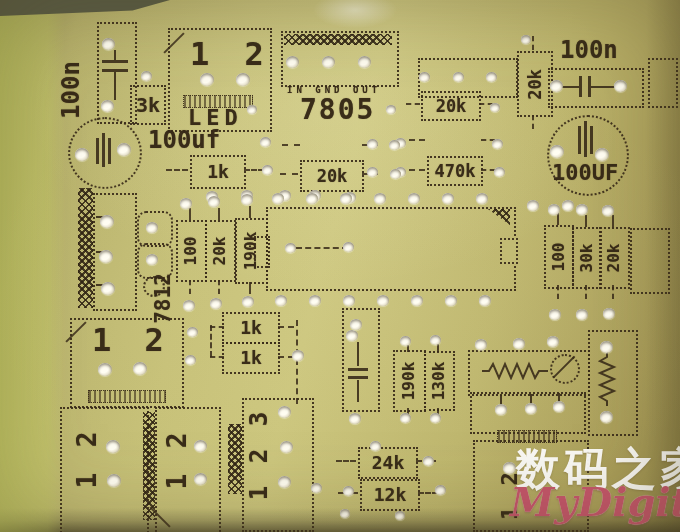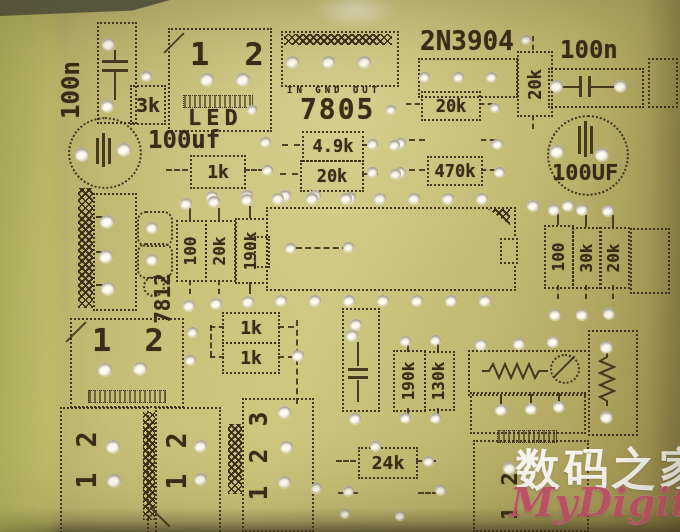--- a/index.html
+++ b/index.html
@@ -85,21 +85,20 @@
     <span class="txt" style="position:static;font-size:18px">1k</span>
   </div>
   <div class="dashH" style="left:166px;top:169px;width:22px"></div>
   <div class="dashH" style="left:244px;top:169px;width:20px"></div>
 
   <div class="silk" style="left:281px;top:31px;width:114px;height:52px"></div>
   <div class="hatch" style="left:284px;top:34px;width:108px;height:11px"></div>
   <div class="txt" style="left:287px;top:86px;font-size:9px;letter-spacing:4px">IN GND OUT</div>
   <div class="txt" style="left:300px;top:96px;font-size:28px;letter-spacing:2px">7805</div>
 
-  <div class="txt" style="left:420px;top:28px;font-size:26px">2N3904</div>
   <div class="silk" style="left:418px;top:58px;width:96px;height:36px"></div>
   <div class="silk vflex" style="left:421px;top:91px;width:56px;height:26px">
     <span class="txt" style="position:static;font-size:17px">20k</span>
   </div>
   <div class="dashH" style="left:406px;top:103px;width:14px"></div>
   <div class="dashH" style="left:479px;top:103px;width:14px"></div>
   <div class="silk vflex" style="left:517px;top:51px;width:32px;height:62px">
     <span class="txt vtxt" style="position:static;font-size:17px">20k</span>
   </div>
   <div class="dashV" style="left:532px;top:36px;height:14px"></div>
@@ -114,23 +113,20 @@
   <div class="silk" style="left:648px;top:58px;width:26px;height:46px"></div>
 
   <div class="silk vflex" style="left:427px;top:156px;width:52px;height:26px">
     <span class="txt" style="position:static;font-size:17px">470k</span>
   </div>
   <div class="dashH" style="left:409px;top:139px;width:16px"></div>
   <div class="dashH" style="left:481px;top:139px;width:14px"></div>
   <div class="dashH" style="left:409px;top:169px;width:16px"></div>
   <div class="dashH" style="left:481px;top:169px;width:14px"></div>
 
-  <div class="silk vflex" style="left:302px;top:131px;width:58px;height:27px">
-    <span class="txt" style="position:static;font-size:17px">4.9k</span>
-  </div>
   <div class="silk vflex" style="left:300px;top:160px;width:60px;height:28px">
     <span class="txt" style="position:static;font-size:17px">20k</span>
   </div>
   <div class="dashH" style="left:282px;top:144px;width:18px"></div>
   <div class="dashH" style="left:362px;top:144px;width:16px"></div>
   <div class="dashH" style="left:280px;top:173px;width:18px"></div>
   <div class="dashH" style="left:362px;top:173px;width:16px"></div>
 
   <div class="silk round" style="left:547px;top:115px;width:78px;height:77px"></div>
   <div class="bar" style="left:578px;top:126px;width:3px;height:28px"></div>
@@ -219,20 +215,23 @@
   <div class="silk vflex" style="left:424px;top:351px;width:27px;height:56px">
     <span class="txt vtxt" style="position:static;font-size:16px">130k</span>
   </div>
   <div class="dashV" style="left:407px;top:344px;height:8px"></div>
   <div class="dashV" style="left:437px;top:344px;height:8px"></div>
   <div class="dashV" style="left:407px;top:408px;height:10px"></div>
   <div class="dashV" style="left:437px;top:408px;height:10px"></div>
 
   <div class="silk vflex" style="left:358px;top:447px;width:56px;height:28px">
     <span class="txt" style="position:static;font-size:18px">24k</span>
+  </div>
+  <div class="silk vflex" style="left:360px;top:479px;width:56px;height:28px">
+    <span class="txt" style="position:static;font-size:18px">12k</span>
   </div>
   <div class="dashH" style="left:336px;top:460px;width:20px"></div>
   <div class="dashH" style="left:416px;top:460px;width:20px"></div>
   <div class="dashH" style="left:338px;top:492px;width:20px"></div>
   <div class="dashH" style="left:418px;top:492px;width:20px"></div>
 
   <div class="silk" style="left:60px;top:407px;width:85px;height:130px"></div>
   <div class="txt vflex" style="left:72px;top:424px;width:30px;height:72px;font-size:26px">
     <span class="vtxt" style="word-spacing:10px">1 2</span>
   </div>

